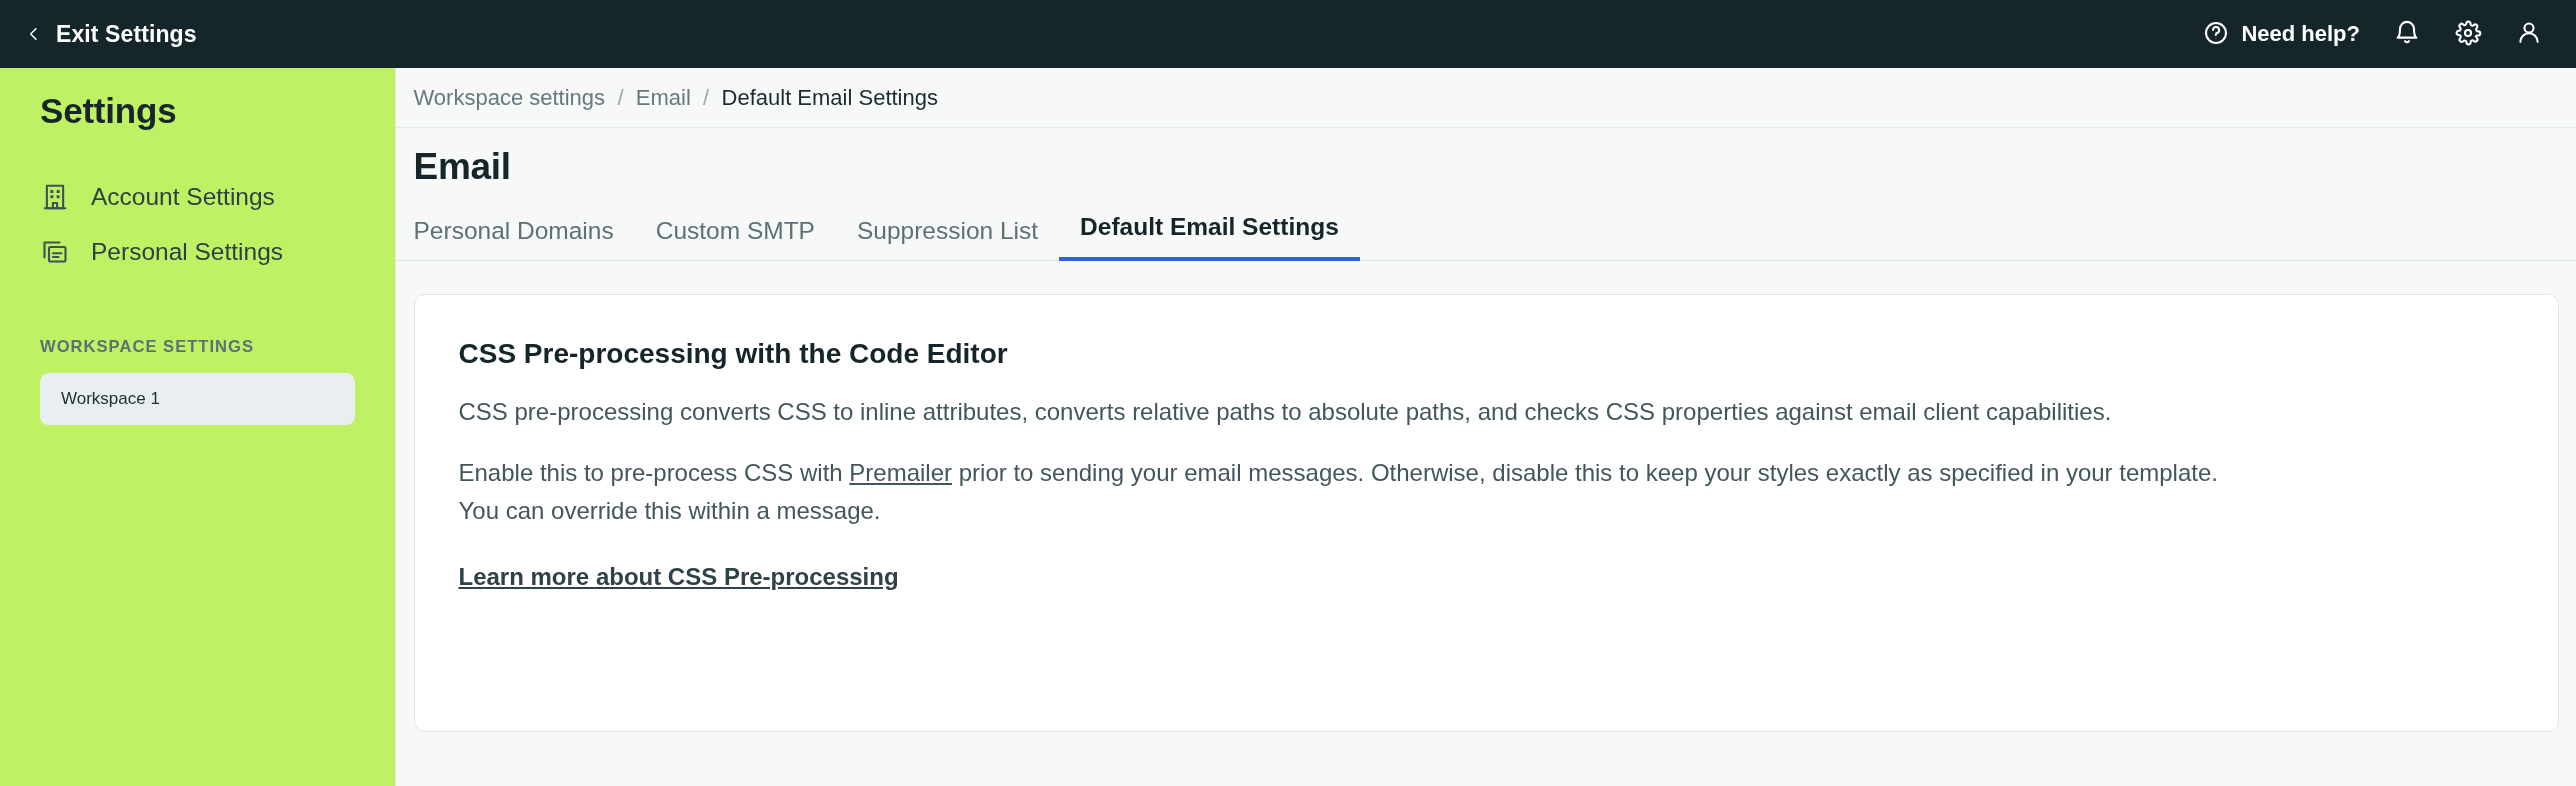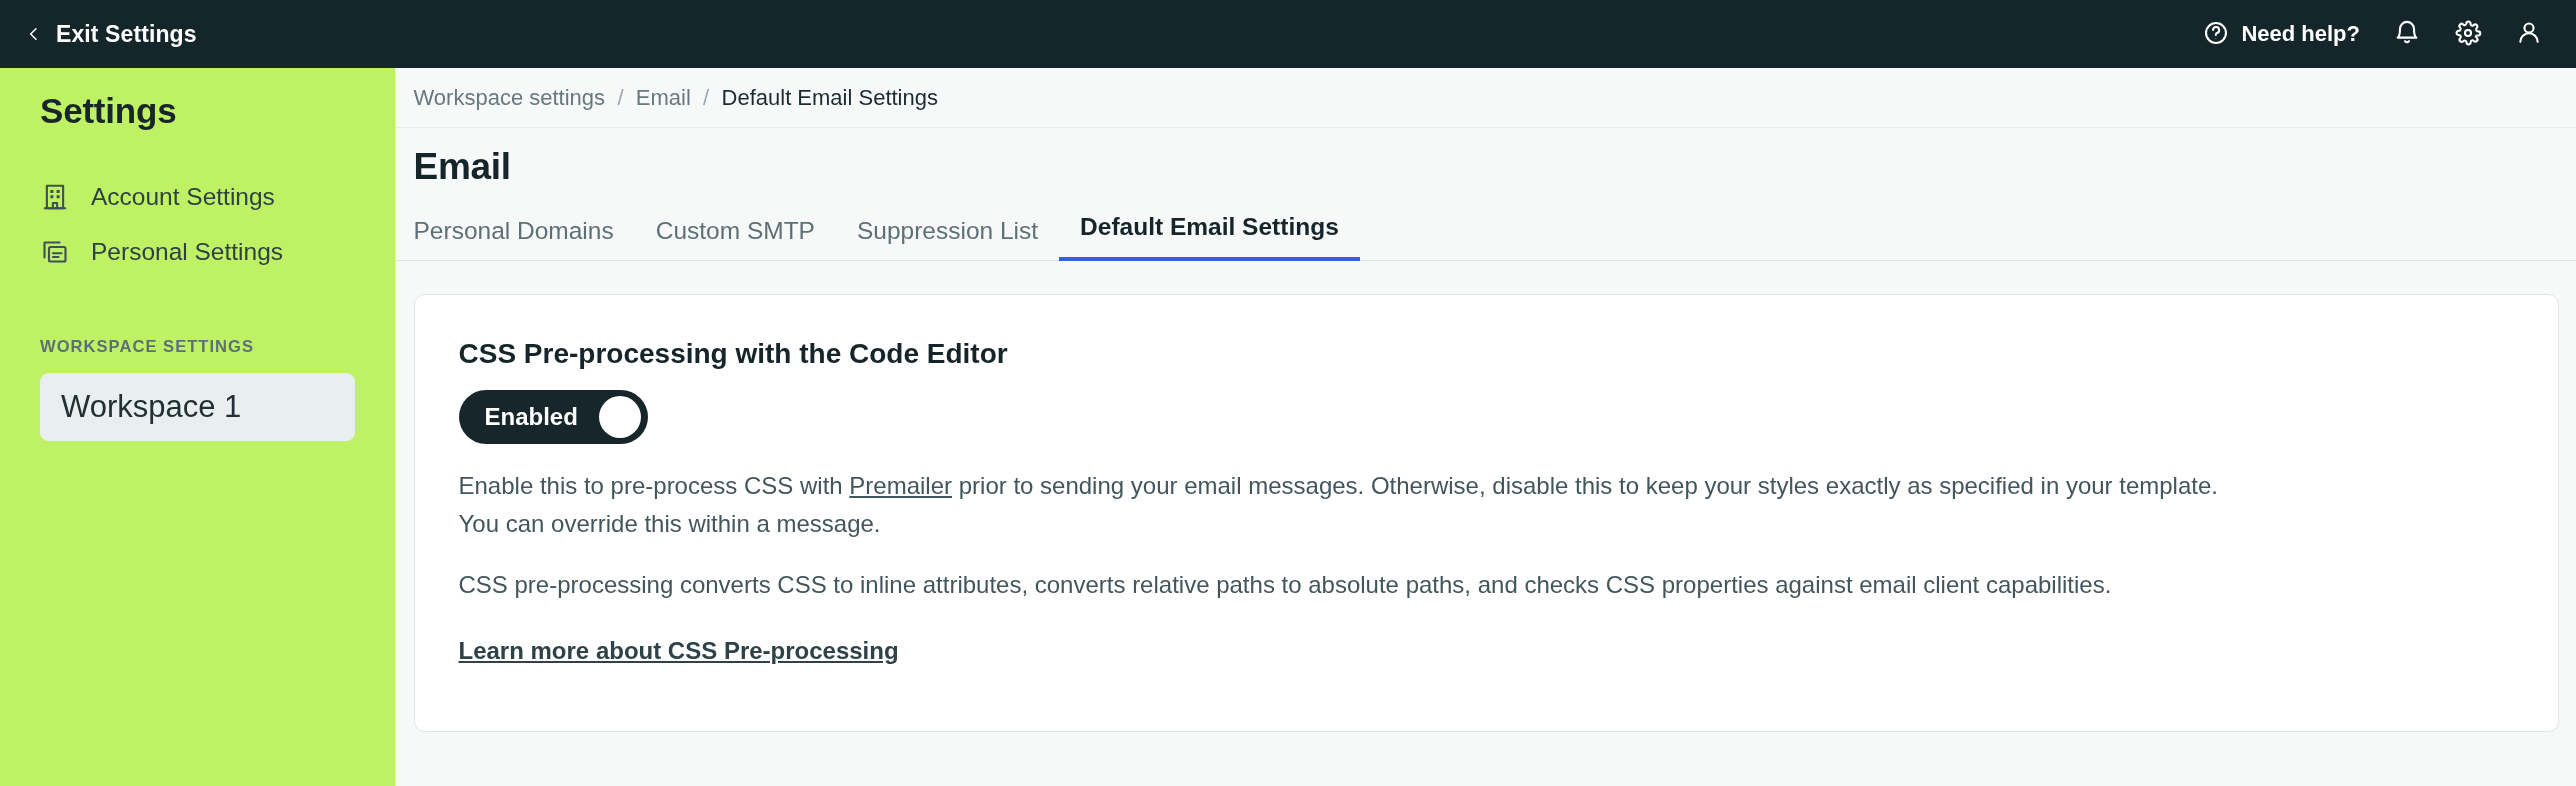--- a/index.html
+++ b/index.html
@@ -92,21 +92,21 @@
     font-size: 16.6px;
     font-weight: 700;
     letter-spacing: 1px;
     color: #5d7075;
   }
   .ws-list { margin-top: 16px; padding: 0 40px; }
   .ws-item {
     background: #e9eef0;
     border-radius: 8.8px;
     padding: 16px 0 16px 21px;
-    font-size: 31px;
+    font-size: 17px;
     color: #223036;
     cursor: pointer;
   }
 
   
   .main {
     flex: 1 1 auto;
     background: #f7f9f9;
     min-width: 0;
     display: flex;
@@ -172,21 +172,20 @@
     border-radius: 10.5px;
     padding: 32px 44px 39px 44px;
     position: relative;
     min-height: 438px;
   }
   .card-head {
     display: flex;
     align-items: flex-start;
     justify-content: space-between;
     gap: 20px;
-    flex-direction: column;
   }
   .card-title {
     font-size: 28px;
     font-weight: 700;
     color: #16252a;
     margin: 10.5px 0 0 0;
   }
   .toggle {
     flex: 0 0 auto;
     background: #16262b;
@@ -359,29 +358,25 @@
       <div class="tab">Suppression List</div>
       <div class="tab active">Default Email Settings</div>
     </div>
 
     <div class="content">
       <section class="card">
 
         <div class="card-head">
           <h3 class="card-title">CSS Pre-processing with the Code Editor</h3>
 
-          <div class="toggle">
-            <span class="toggle-label">Enabled</span>
-            <span class="knob"></span>
-          </div>
         </div>
 
+        <p class="para">CSS pre-processing converts CSS to inline attributes, converts relative paths to absolute paths, and checks CSS properties against email client capabilities.</p>
+
         <p class="para"><span>Enable this to pre-process CSS with </span><span class="inline-link">Premailer</span><span> prior to sending your email messages. Otherwise, disable this to keep your styles exactly as specified in your template. You can override this within a message.</span></p>
-
-        <p class="para">CSS pre-processing converts CSS to inline attributes, converts relative paths to absolute paths, and checks CSS properties against email client capabilities.</p>
 
 
         <a class="learn-more">Learn more about CSS Pre-processing</a>
       </section>
     </div>
 
   </main>
 </div>
 
 

